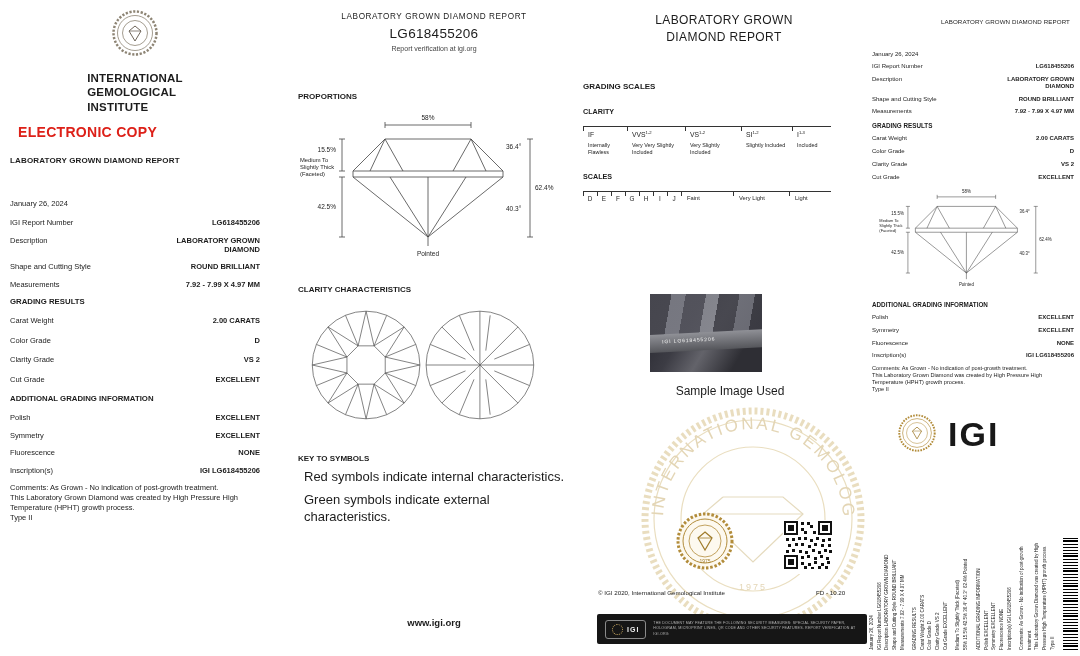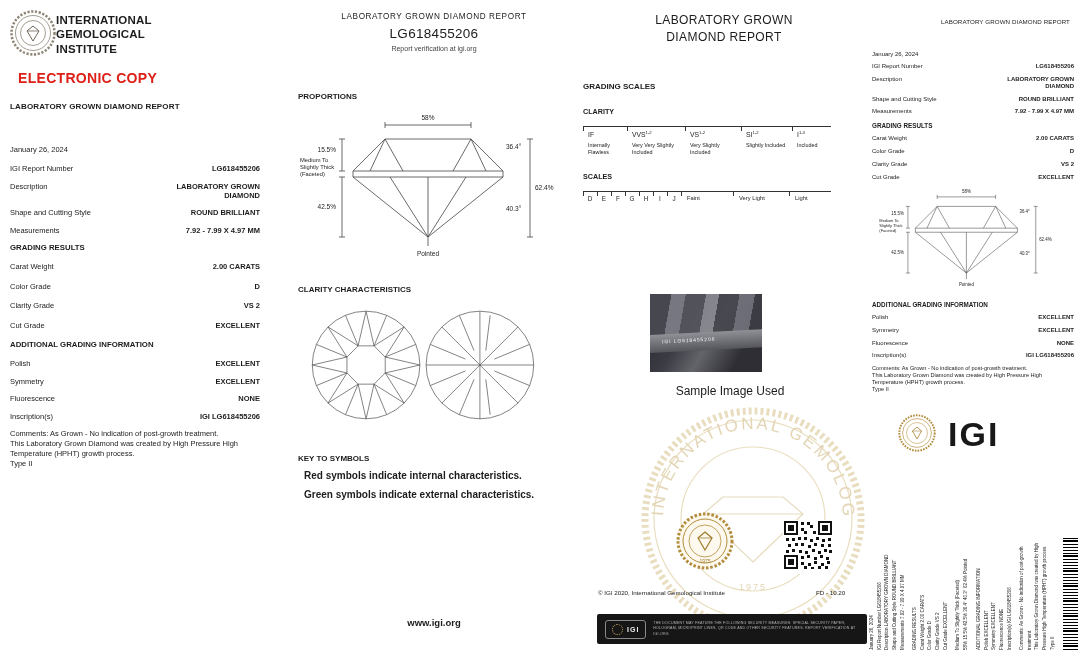--- a/index.html
+++ b/index.html
@@ -8,21 +8,21 @@
     position:relative;
     font-family:"Liberation Sans", sans-serif;
     color:#1c1c1c;
     background:#ffffff;
     overflow:hidden;
   }
   .panel { position:absolute; }
 
   
   #panel-left { left:10px; top:10px; width:250px; }
-  .brand-row { display:flex; align-items:flex-start; }
+  .brand-row { display:flex; gap:8px; align-items:center;flex-direction:column; }
   .brand-name { font-weight:bold; font-size:11.5px; line-height:1.25; letter-spacing:0.2px; padding-top:3px; }
   .electronic-copy { color:#dd2018; font-weight:bold; font-size:14px; margin:10px 0 0 8px; letter-spacing:0.3px; }
   .report-title { font-weight:bold; font-size:8px; margin-top:16px; letter-spacing:0.15px; }
   .report-date { font-size:7.5px; margin-top:34px; }
   .kv-rows { margin-top:10px; }
   .kv-row { display:flex; justify-content:space-between; margin-bottom:8.5px; font-size:7.5px; line-height:1.2; }
   .kv-rows.wide .kv-row { margin-bottom:10.5px; }
   .kv-label { color:#1c1c1c; }
   .kv-value { font-weight:bold; text-align:right; max-width:105px; }
   .section-title { font-weight:bold; font-size:7.8px; margin:4px 0 10px; }
@@ -33,21 +33,21 @@
   .center-header { text-align:center; }
   .ch-title { font-size:8.2px; letter-spacing:0.6px; }
   .ch-number { font-size:13.5px; margin-top:5px; letter-spacing:0.3px; }
   .ch-verify { font-size:7px; color:#444; margin-top:4px; }
   .prop-title { font-weight:bold; font-size:8px; margin-top:40px; }
   .prop-diagram { width:260px; height:150px; margin-top:8px; }
   .prop-svg { display:block; width:260px; height:150px; }
   .cc-title { margin-top:26px; font-weight:bold; font-size:8px; }
   .circles { margin-top:12px; margin-left:6px; display:block; }
   .key-title { font-weight:bold; font-size:8px; margin-top:30px; }
-  .key-line { font-size:10px; margin-top:6px; line-height:1.3; margin-left:6px;font-weight:bold; }
+  .key-line { font-size:13px; margin-top:6px; line-height:1.3; margin-left:6px; }
   #website { position:absolute; left:298px; top:617px; width:272px; text-align:center; font-weight:bold; font-size:9.5px; }
 
   
   #panel-scales { left:583px; top:12px; width:282px; }
   .scales-header { text-align:center; font-size:12px; line-height:1.4; letter-spacing:0.4px; width:170px; margin:0 auto; }
   .gs-title { font-weight:bold; font-size:8px; margin-top:36px; }
   .sub-title { font-weight:bold; font-size:7.2px; margin-top:16px; margin-bottom:10px; }
   .clarity-scale, .color-scale { display:flex; border-top:1px solid #333; width:248px; position:relative; }
   .cl-cell { position:relative; padding:3px 2px 0 5px; }
   .cl-cell::before, .col-cell::before { content:""; position:absolute; left:0; top:-1px; width:1px; height:5px; background:#333; }

